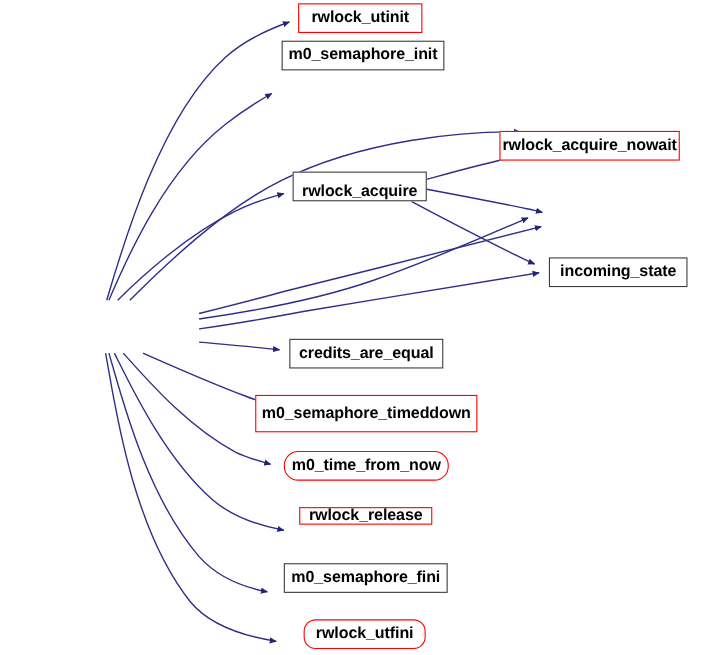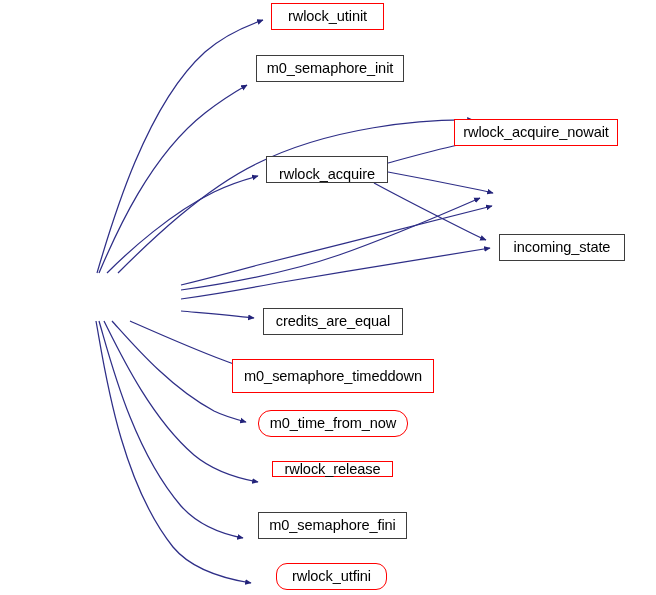--- a/index.html
+++ b/index.html
@@ -32,20 +32,21 @@
     justify-content: center;
     text-align: center;
     font-size: 14.6px;
     line-height: 1.12;
     color: #000000;
     background: #ffffff;
     border: 1px solid #000000;
     white-space: nowrap;
     letter-spacing: -0.1px;
     z-index: 4;
+    font-weight: bold;
   }
   .node.red   { border-color: #ff0000; }
   .node.black { border-color: #3d3d3d; }
   .node.root {
     background: #c0c0c0;
     border-color: #000000;
     white-space: normal;
   }
   .node-label { display: block; pointer-events: none; }
 </style>
@@ -78,21 +79,21 @@
         <path d="M374,183 C400,197 439,217 469,232 C475,235 481,238 486,240" stroke="#2e2e87" fill="none" stroke-width="1.25" marker-end="url(#arrow)"></path>
         <path d="M181,290 C230,283 290,272 339,255 C388,238 441,215 480,198" stroke="#2e2e87" fill="none" stroke-width="1.25" marker-end="url(#arrow)"></path>
       </g>
   </svg>
 
 
   <div class="node red" style="left:271px; top:3px; width:113px; height:27px;">
     <span class="node-label">rwlock_utinit</span>
   </div>
 
-  <div class="node black" style="left:256px; top:55px; width:148px; height:27px;">
+  <div class="node black" style="left:256px; top:37px; width:148px; height:27px;">
     <span class="node-label">m0_semaphore_init</span>
   </div>
 
   <div class="node red" style="left:454px; top:119px; width:164px; height:27px;">
     <span class="node-label">rwlock_acquire_nowait</span>
   </div>
 
   <div class="node black" style="left:266px; top:156px; width:122px; height:27px;align-items:flex-end;">
     <span class="node-label">rwlock_acquire</span>
   </div>

